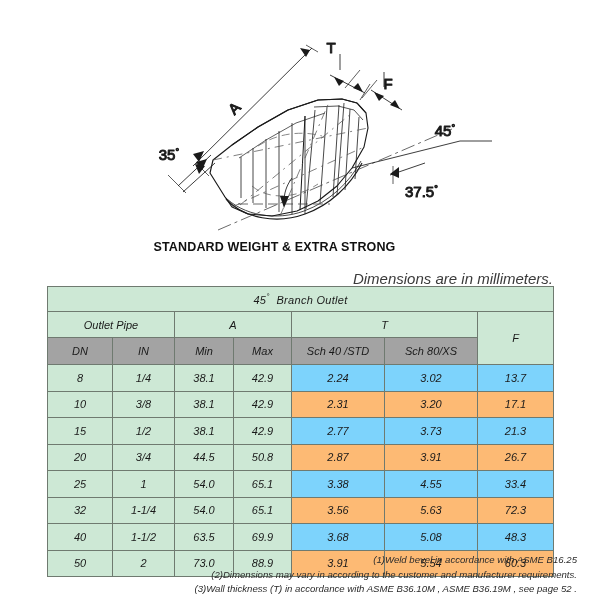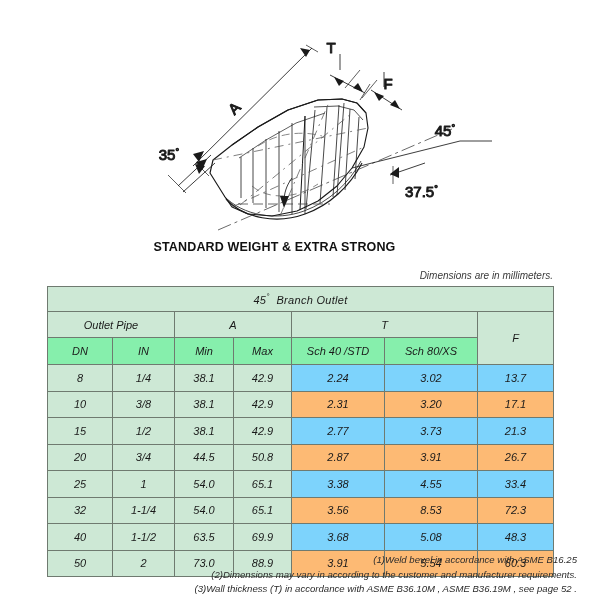--- a/index.html
+++ b/index.html
@@ -47,21 +47,21 @@
     font-weight: bold;
     letter-spacing: 0.15px;
     color: #111;
   }
 
   
   #units-note {
     position: absolute;
     right: 47px;
     top: 270px;
-    font-size: 10px;
+    font-size: 15px;
     font-style: italic;
     color: #3a3a3a;
   }
 
   
   #spec-table-wrap {
     position: absolute;
     left: 47px;
     top: 286px;
     width: 506px;
@@ -87,21 +87,21 @@
     font-size: 13px;
     font-style: italic;
     letter-spacing: 0.3px;
   }
   .hdr td {
     background: #cde8d5;
     height: 25px;
     font-size: 11px;
   }
   .hdr2 td {
-    background: #86efac;
+    background: #a3a3a3;
     height: 26px;
     font-size: 11px;
   }
   .body-row td {
     height: 25.5px;
   }
   
   .c-left {
     background: #cde8d5;
   }
@@ -355,21 +355,21 @@
           <td class="c-right-a">3.38</td>
           <td class="c-right-a">4.55</td>
           <td class="c-right-a">33.4</td>
         </tr>
         <tr class="body-row">
           <td class="c-left">32</td>
           <td class="c-left">1-1/4</td>
           <td class="c-left">54.0</td>
           <td class="c-left">65.1</td>
           <td class="c-right-b">3.56</td>
-          <td class="c-right-b">8.53</td>
+          <td class="c-right-b">5.63</td>
           <td class="c-right-b">72.3</td>
         </tr>
         <tr class="body-row">
           <td class="c-left">40</td>
           <td class="c-left">1-1/2</td>
           <td class="c-left">63.5</td>
           <td class="c-left">69.9</td>
           <td class="c-right-a">3.68</td>
           <td class="c-right-a">5.08</td>
           <td class="c-right-a">48.3</td>

